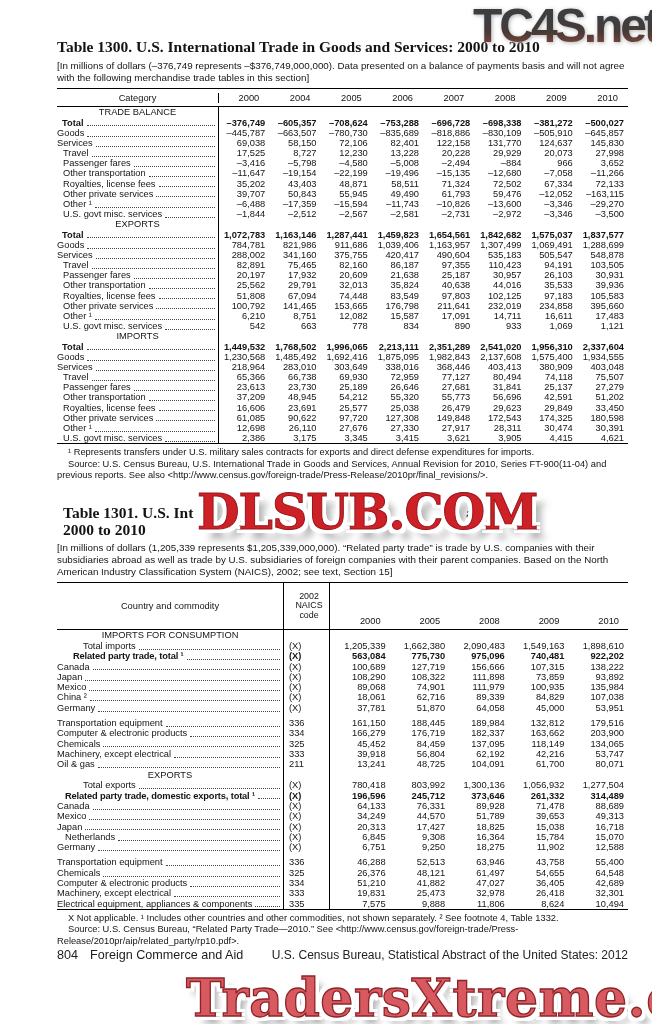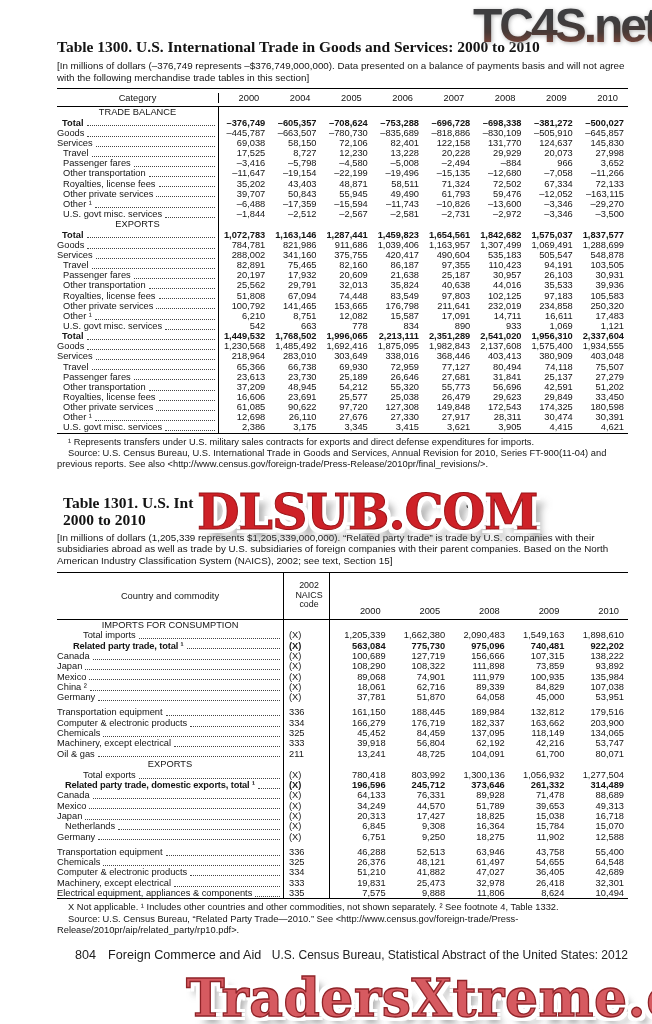--- a/index.html
+++ b/index.html
@@ -48,21 +48,21 @@
   .code{border-left:1px solid #000;border-right:1px solid #000;padding-left:5px;}
   .t1301 .b .lt{letter-spacing:-0.15px;}
 
   
   .fn{font-size:9.3px;line-height:11.4px;margin-top:3px;}
   .fn p{margin:0;text-indent:11px;}
 
   
   .footer{position:absolute;left:57px;top:948px;width:571px;display:flex;justify-content:space-between;align-items:baseline;}
   .f-left{font-size:12.6px;color:#1c1c1c;}
-  .f-left .pgnum{margin-right:12px;margin-left:18px;}
+  .f-left .pgnum{margin-right:12px;}
   .f-right{font-size:12px;color:#222;}
 
   
   .wm-top{position:absolute;top:-2px;right:-5px;z-index:6;
     font-family:"Liberation Sans",sans-serif;font-weight:bold;font-size:48px;letter-spacing:-3px;
     background:linear-gradient(180deg,#3e3e40 38%,#473a37 62%,#7e463a 86%,#9a5a47 100%);
     -webkit-background-clip:text;background-clip:text;color:transparent;
     filter:drop-shadow(1px 1px 2px rgba(170,170,170,0.9));}
   .wm-mid{position:absolute;top:483px;left:197px;z-index:6;
     font-family:"DejaVu Serif",serif;font-weight:bold;font-size:49px;letter-spacing:-1px;
@@ -367,21 +367,21 @@
               <div class="lt">Other private services</div>
               <div class="leader"></div>
             </div>
             <div class="c num v">100,792</div>
             <div class="c num">141,465</div>
             <div class="c num">153,665</div>
             <div class="c num">176,798</div>
             <div class="c num">211,641</div>
             <div class="c num">232,019</div>
             <div class="c num">234,858</div>
-            <div class="c num">250,320</div>
+            <div class="c num">395,660</div>
           </div>
           <div class="trow">
             <div class="c lbl" style="padding-left: 6px;">
               <div class="lt">Other ¹</div>
               <div class="leader"></div>
             </div>
             <div class="c num v">6,210</div>
             <div class="c num">8,751</div>
             <div class="c num">12,082</div>
             <div class="c num">15,587</div>
@@ -397,20 +397,31 @@
             </div>
             <div class="c num v">542</div>
             <div class="c num">663</div>
             <div class="c num">778</div>
             <div class="c num">834</div>
             <div class="c num">890</div>
             <div class="c num">933</div>
             <div class="c num">1,069</div>
             <div class="c num">1,121</div>
           </div>
+          <div class="trow sec">
+            <div class="c seclbl">IMPORTS</div>
+            <div class="c num v"></div>
+            <div class="c num"></div>
+            <div class="c num"></div>
+            <div class="c num"></div>
+            <div class="c num"></div>
+            <div class="c num"></div>
+            <div class="c num"></div>
+            <div class="c num"></div>
+          </div>
           <div class="trow b">
             <div class="c lbl" style="padding-left: 5px;">
               <div class="lt">Total</div>
               <div class="leader"></div>
             </div>
             <div class="c num v">1,449,532</div>
             <div class="c num">1,768,502</div>
             <div class="c num">1,996,065</div>
             <div class="c num">2,213,111</div>
             <div class="c num">2,351,289</div>

